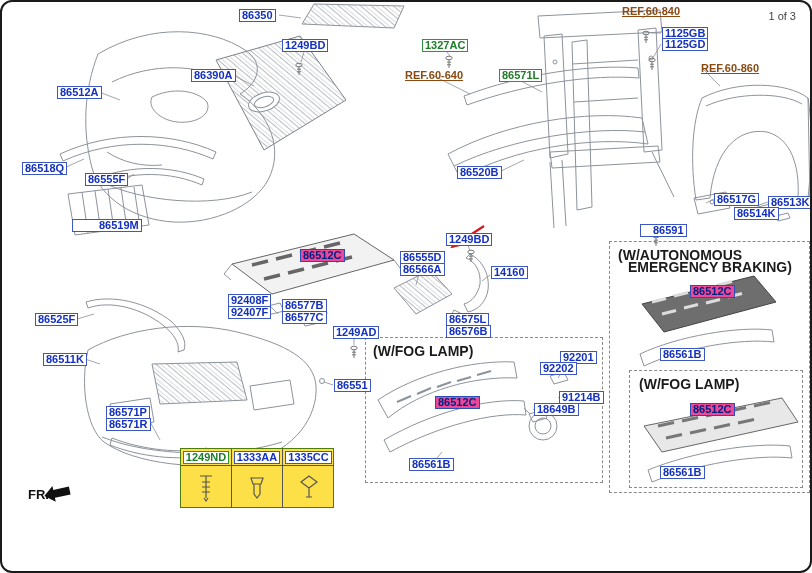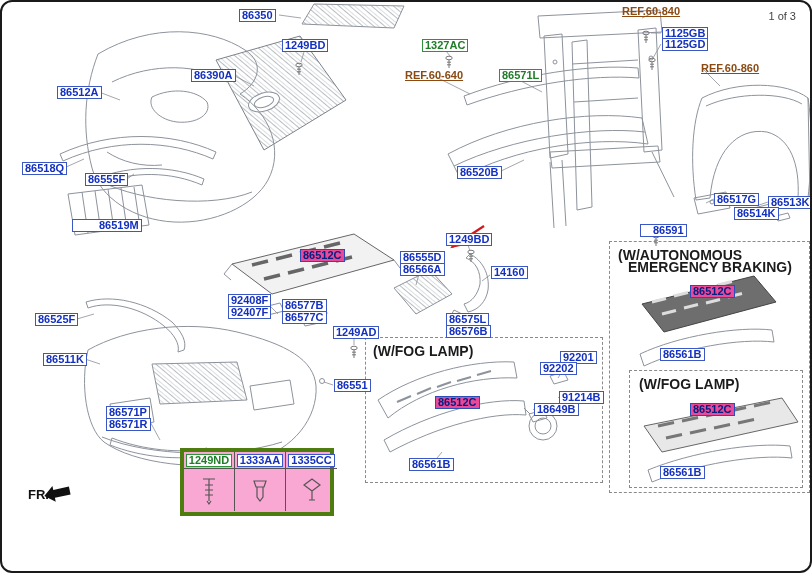--- a/index.html
+++ b/index.html
@@ -13,23 +13,23 @@
   .lbl.blue  { color:#1330bf; border-color:#3a57c4; background:#fff; }
   .lbl.hl    { color:#06207e; border-color:#2b4db8; background:#ec4899; }
   .lbl.green { color:#1f7d28; border-color:#2f9138; background:#fff; }
   .lbl.ref   { color:#8a4a12; border-color:transparent; background:transparent;
                text-decoration:underline; }
   .lbl.static { position:static; display:inline-block; }
   .dashed-box { position:absolute; border:1px dashed #8a8a8a; z-index:2; }
   .box-title { position:absolute; font-size:14px; font-weight:700; color:#1b1b1b; z-index:4; white-space:nowrap; }
   #page-indicator { position:absolute; right:14px; top:8px; font-size:11px; color:#444; z-index:4; }
   #fr-marker { position:absolute; left:26px; top:485px; font-size:13px; font-weight:700; color:#111; z-index:4; }
-  .ftable { position:absolute; left:178px; top:446px; width:154px; height:68px;
-            border:4px solid #4d7c0f; display:grid; grid-template-columns:51px 51px 51px;
-            grid-template-rows:17px 42px; background:#f9a8d4; z-index:4; }
+  .ftable { position:absolute; left:178px; top:446px; width:154px; height:60px;
+            border:1px solid #4d7c0f; display:grid; grid-template-columns:51px 51px 51px;
+            grid-template-rows:17px 42px; background:#fde047; z-index:4; }
   .fcell { border-right:1px solid #555; border-bottom:1px solid #555;
            display:flex; align-items:center; justify-content:center; }
   .fcell:nth-child(3n) { border-right:none; }
   .fcell.ficon { border-bottom:none; }
 </style>
 </head>
 <body>
 
 <div id="stage">
 

